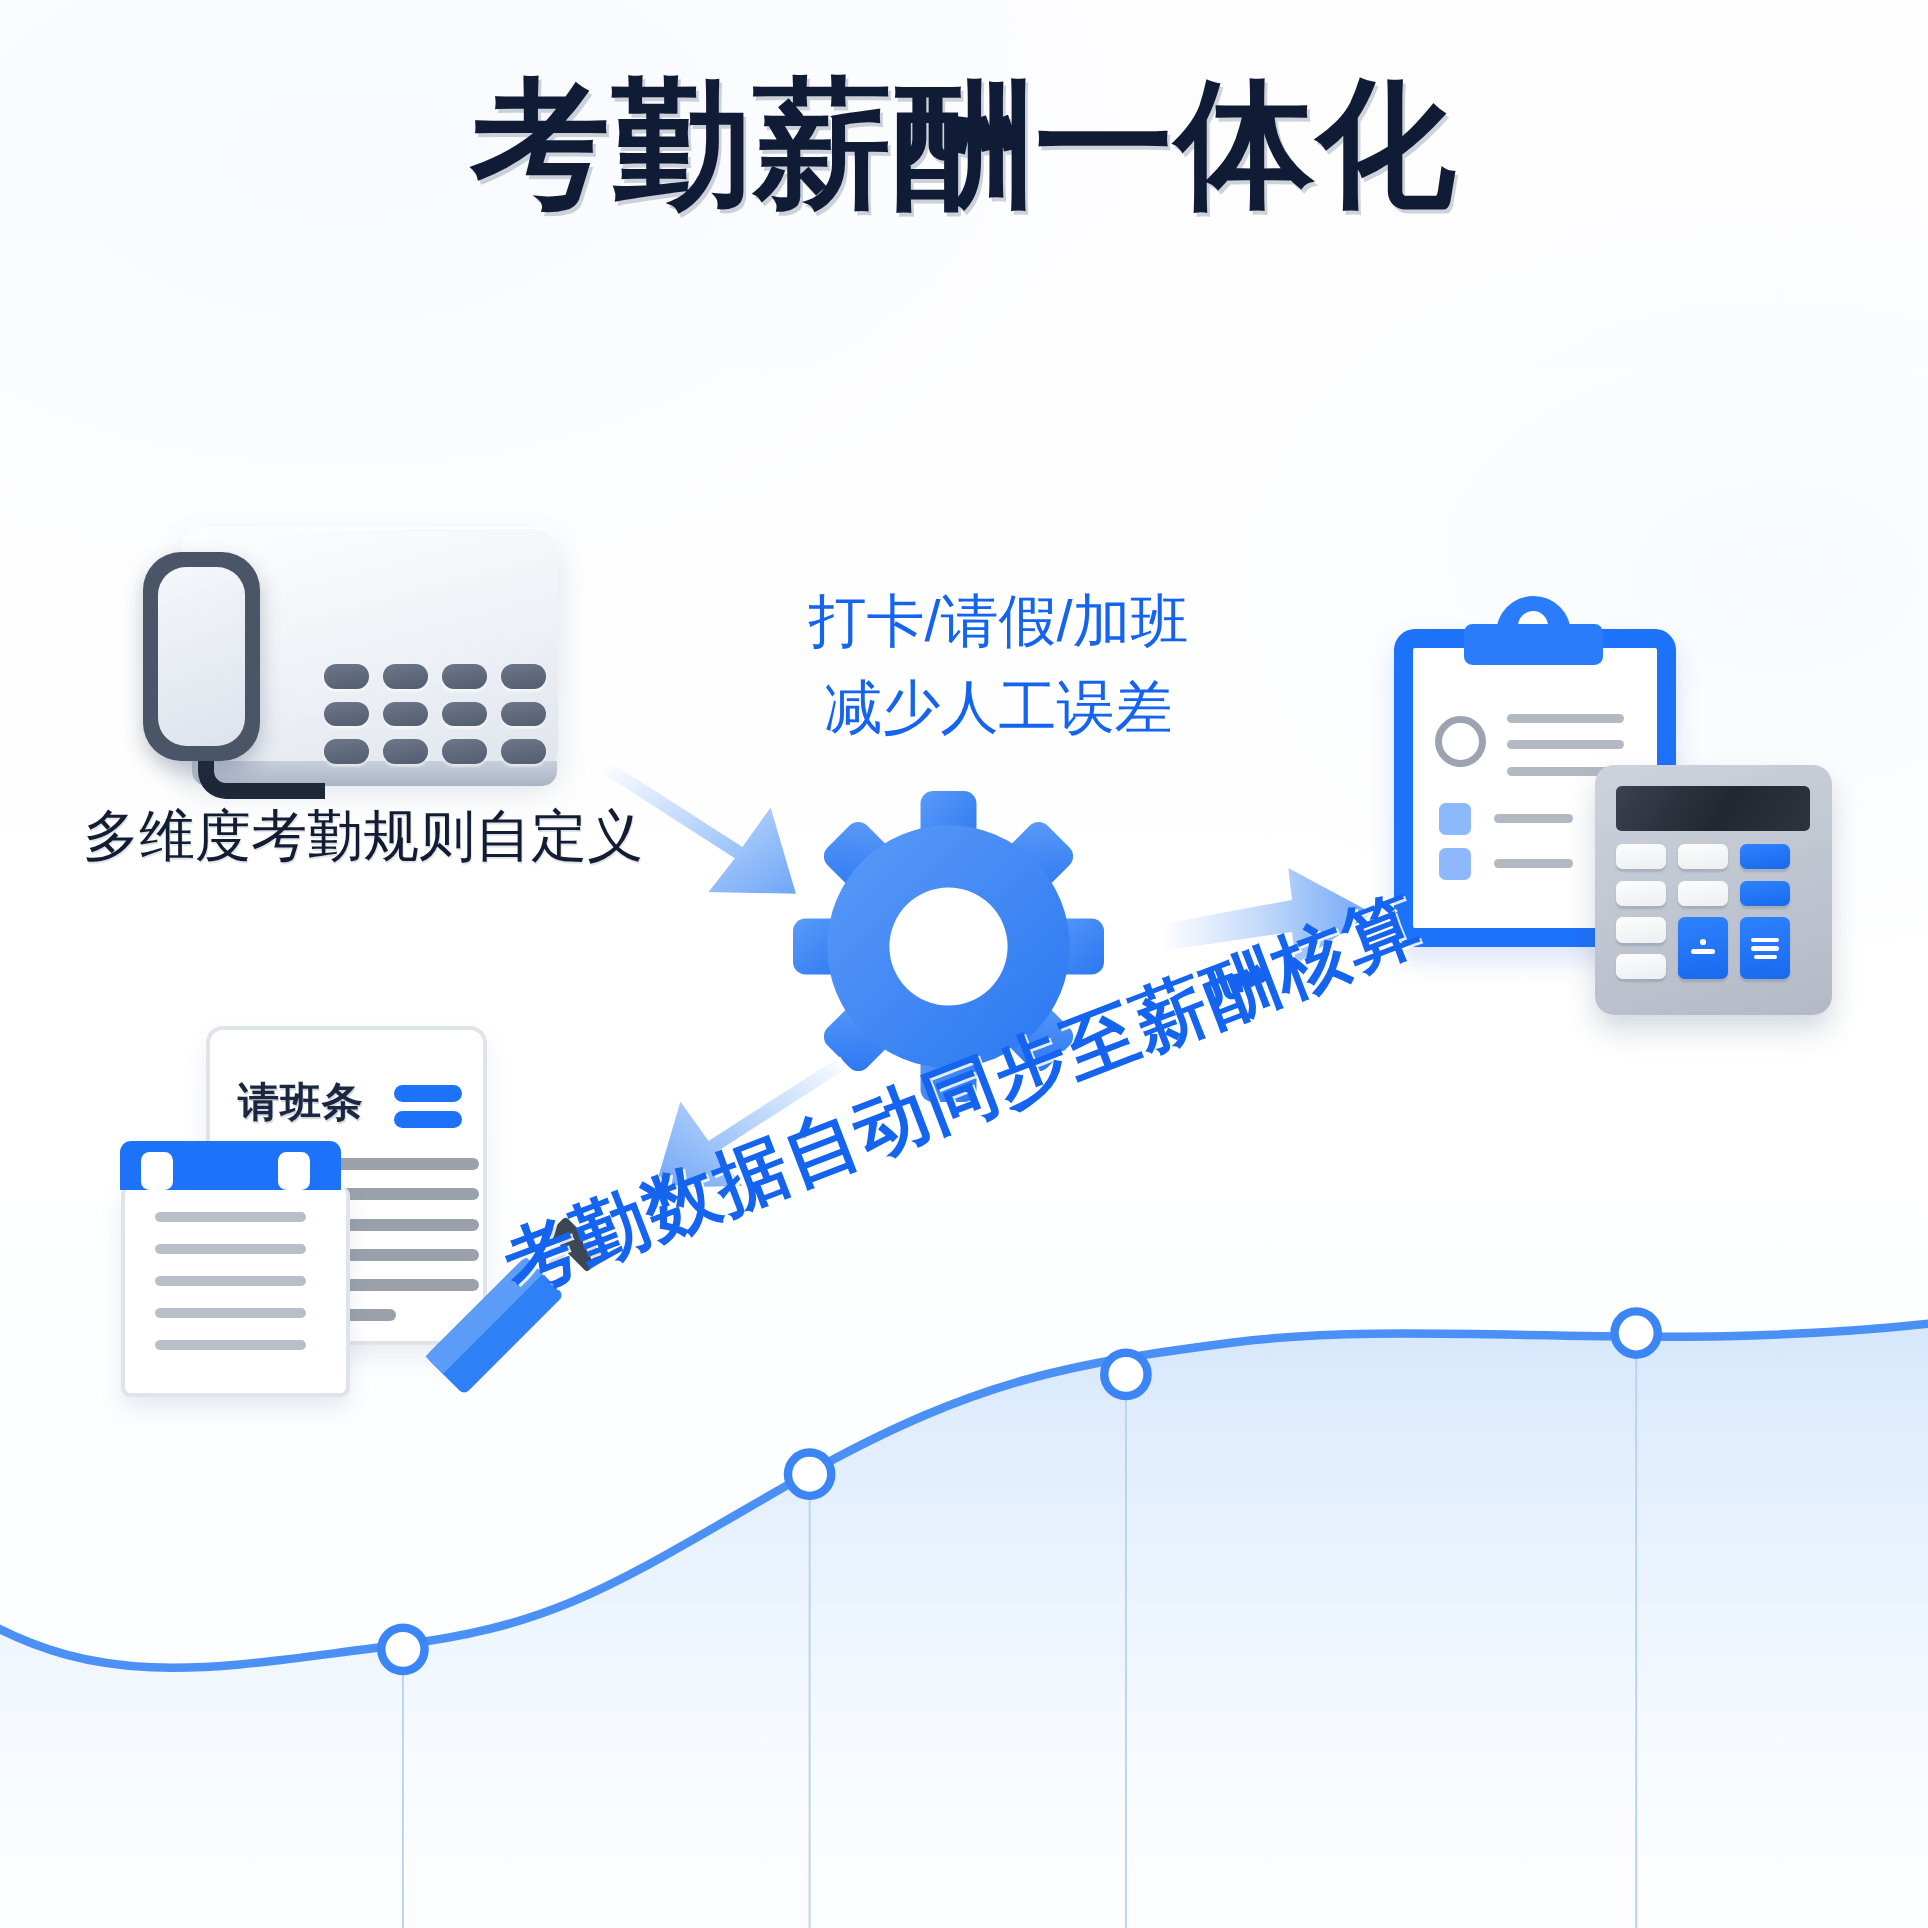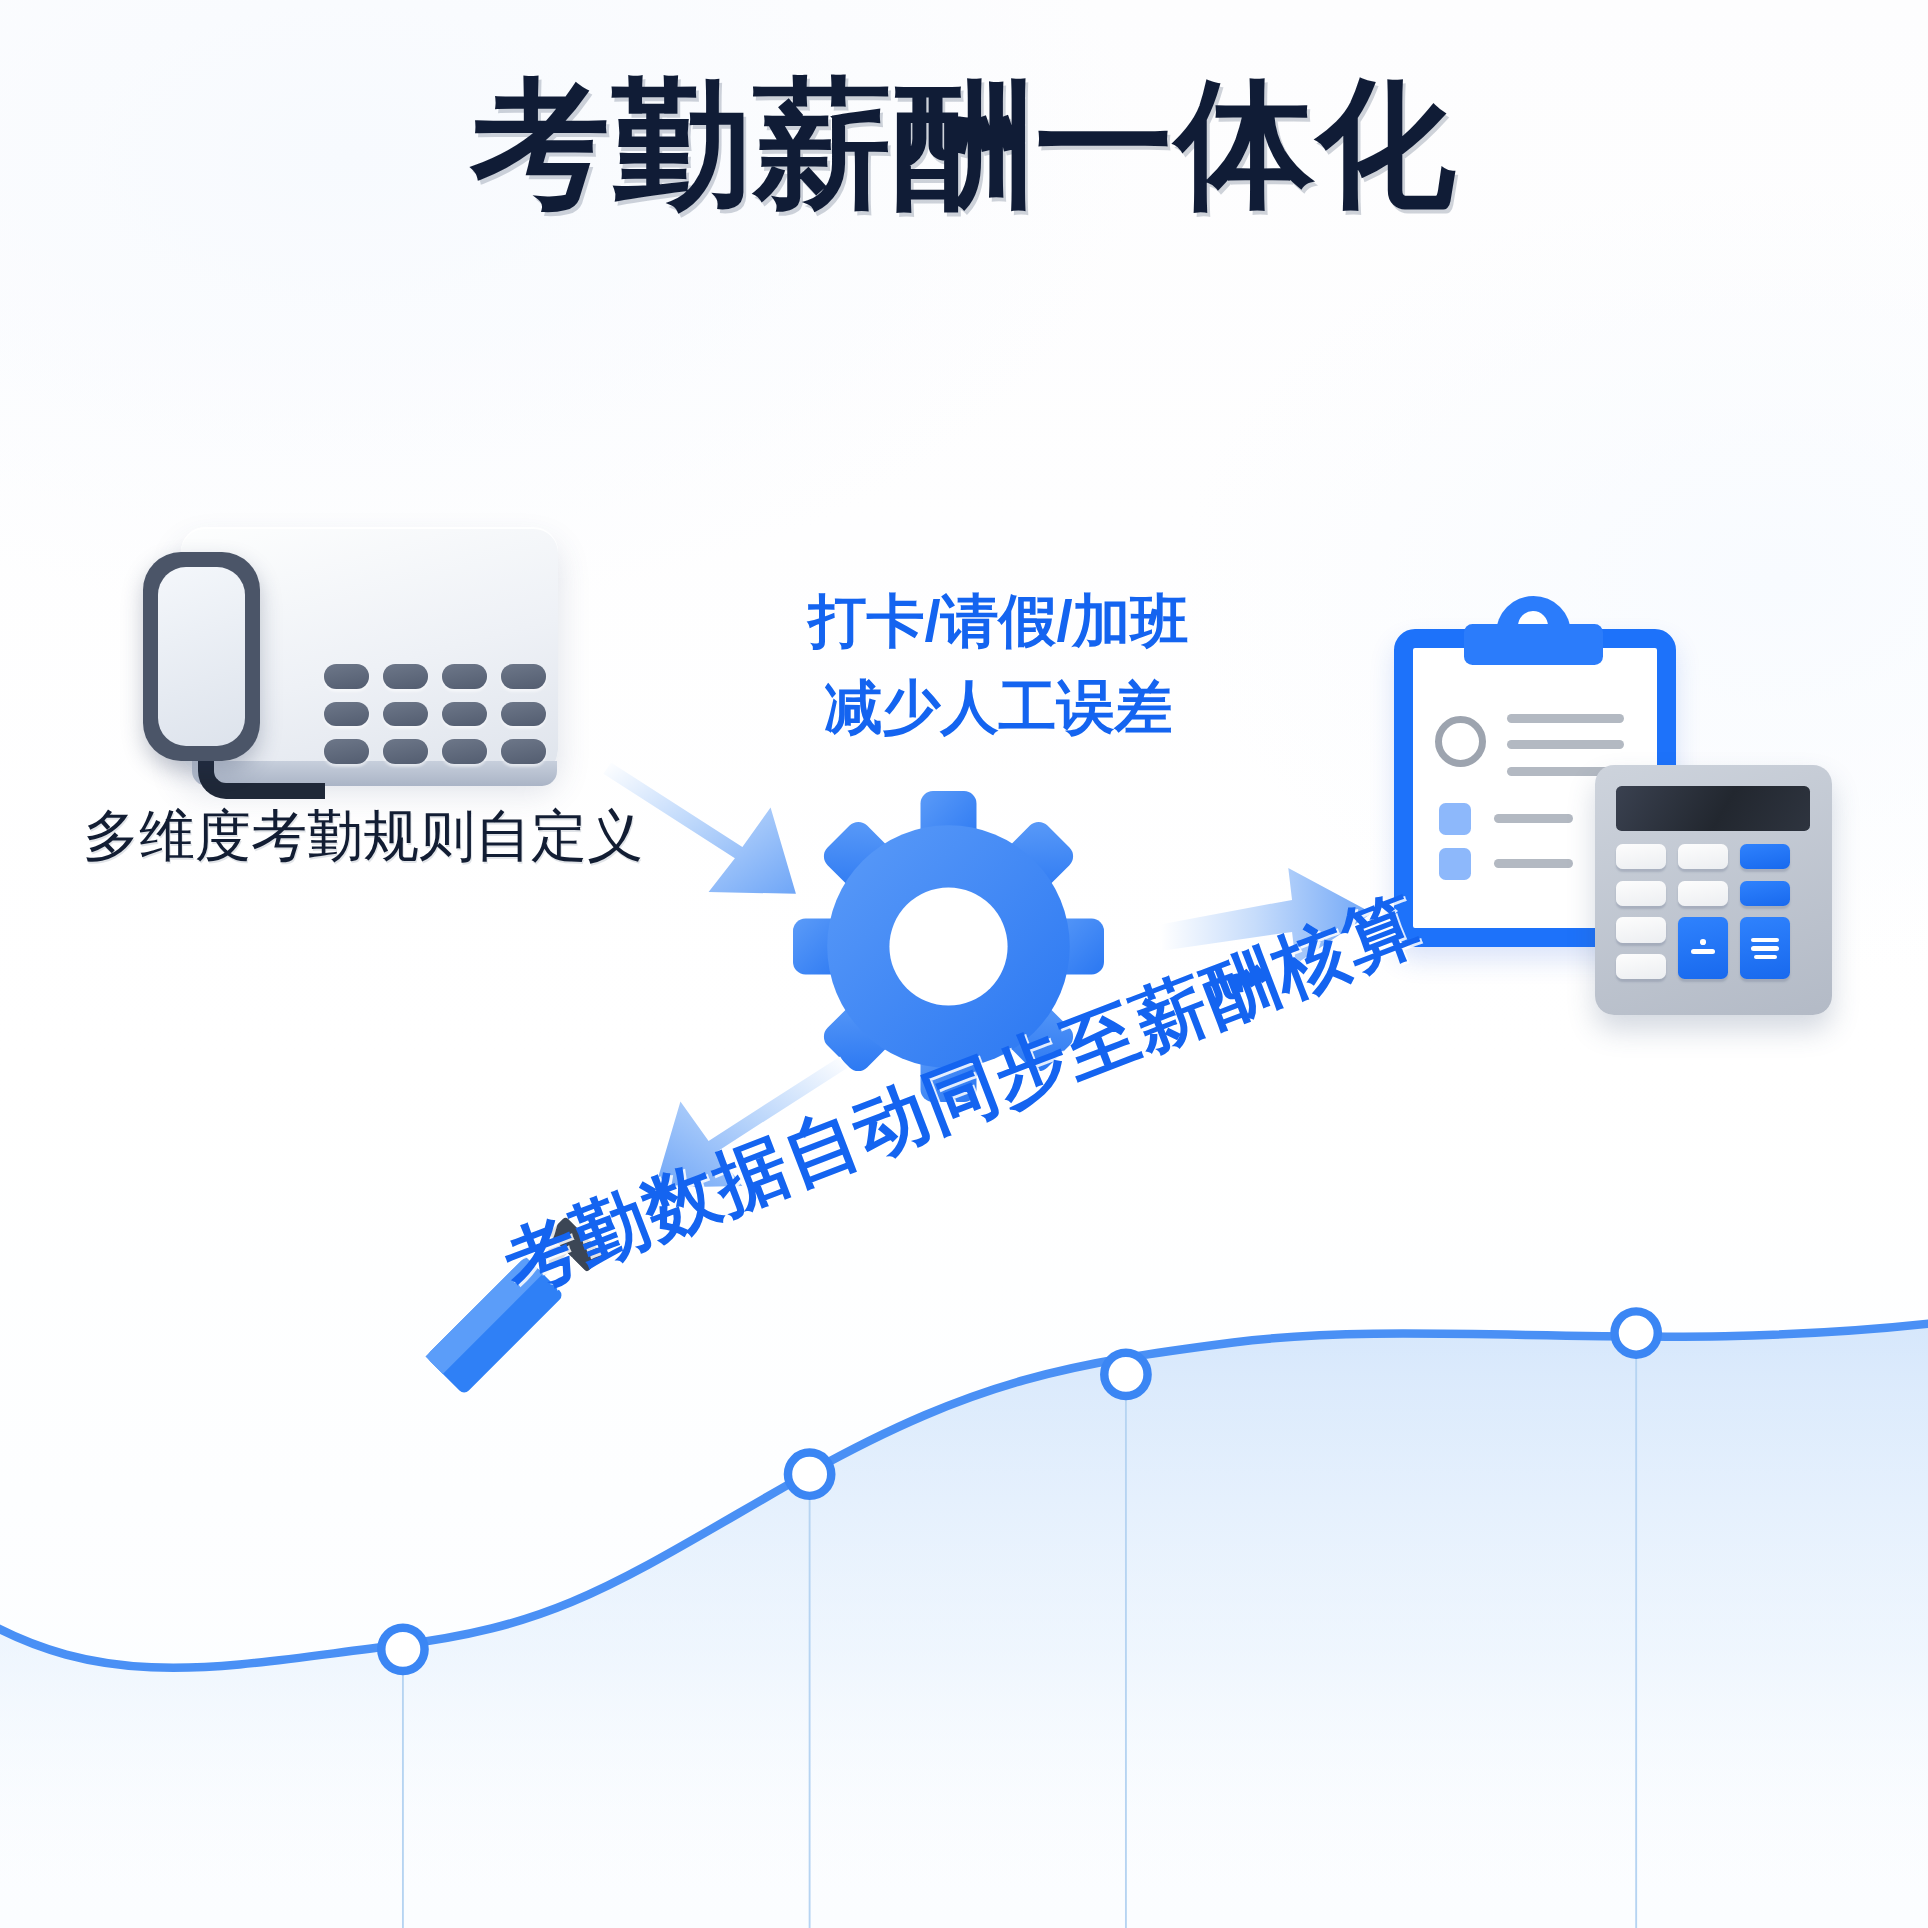--- a/index.html
+++ b/index.html
@@ -71,21 +71,21 @@
   .key{width:46px;height:24.5px;border-radius:12.2px;
     background:linear-gradient(170deg,#6d7789 0%,#535d70 100%);
     box-shadow:0 2.8px 2.8px rgba(255,255,255,.55);}
 
   
   .lbl-dark{
     position:absolute;font-size:56px;font-weight:400;color:#121d33;white-space:nowrap;
     text-shadow:0.9px 1.9px 0 rgba(25,45,80,.13);
   }
   .lbl-blue{
-    position:absolute;font-size:58px;line-height:1.28;font-weight:700;color:#1464f0;
+    position:absolute;font-size:58px;line-height:1.28;font-weight:400;color:#1464f0;
     white-space:nowrap;text-align:center;
   }
 
   
   .gear{position:absolute;left:793px;top:791px;width:311px;height:311px;}
 
   
   .arrow{position:absolute;}
 
   
@@ -256,20 +256,44 @@
     <defs>
       <linearGradient id="agC" x1="1" y1="0" x2="0" y2="1">
         <stop offset="0%" stop-color="#ffffff"></stop>
         <stop offset="45%" stop-color="#bed8fb"></stop>
         <stop offset="100%" stop-color="#6fa6f7"></stop>
       </linearGradient>
     </defs>
     <path d="M252,10 L112,100 L82,58 L55,150 L148,148 L120,112 L260,22 Z" fill="url(#agC)"></path>
   </svg>
 
+  <div class="docs">
+    <div class="doc-back"></div>
+    <div class="doc-title">请班条</div>
+    <div class="doc-bluebar" style="left:273px;top:68px;"></div>
+    <div class="doc-bluebar" style="left:273px;top:94px;"></div>
+    <div class="doc-line" style="left:143px;top:141px;width:215px;"></div>
+    <div class="doc-line" style="left:143px;top:171px;width:215px;"></div>
+    <div class="doc-line" style="left:143px;top:202px;width:215px;"></div>
+    <div class="doc-line" style="left:143px;top:232px;width:215px;"></div>
+    <div class="doc-line" style="left:143px;top:262px;width:215px;"></div>
+    <div class="doc-line" style="left:143px;top:292px;width:132px;"></div>
+
+    <div class="doc-front">
+      <div class="doc-front-tab">
+        <div class="tab-notch" style="left:21px;"></div>
+        <div class="tab-notch" style="left:158px;"></div>
+      </div>
+      <div class="fline" style="top:26px;"></div>
+      <div class="fline" style="top:58px;"></div>
+      <div class="fline" style="top:90px;"></div>
+      <div class="fline" style="top:122px;"></div>
+      <div class="fline" style="top:154px;"></div>
+    </div>
+  </div>
 
   <svg class="arrow" style="left:405px;top:1196px;" width="217" height="217" viewBox="0 0 230 230">
     <g transform="rotate(45 115 115)">
       <rect x="88" y="10" width="58" height="26" rx="4" fill="#3c4655"></rect>
       <polygon points="88,36 146,36 117,74 " fill="#ffffff"></polygon>
       <polygon points="88,36 117,36 117,74 " fill="#d7dde6"></polygon>
       <rect x="88" y="70" width="58" height="150" rx="7" fill="#2f80f6"></rect>
       <rect x="88" y="70" width="26" height="150" fill="#5b9df9"></rect>
     </g>
   </svg>

